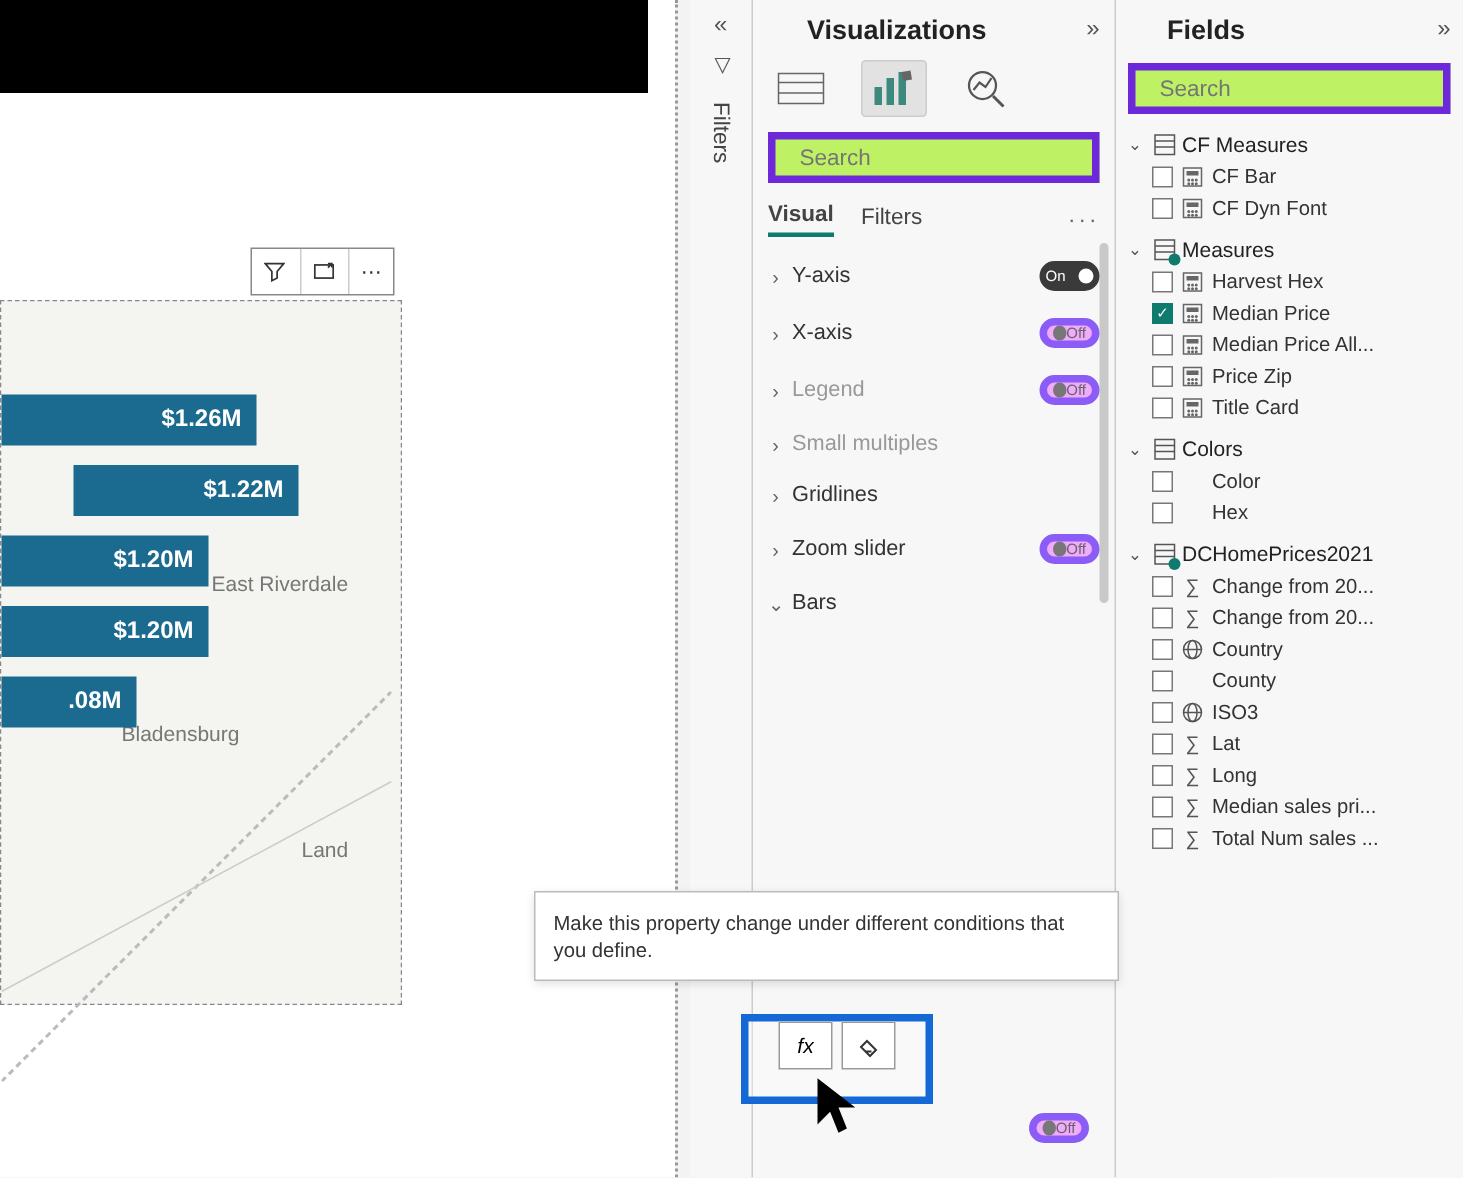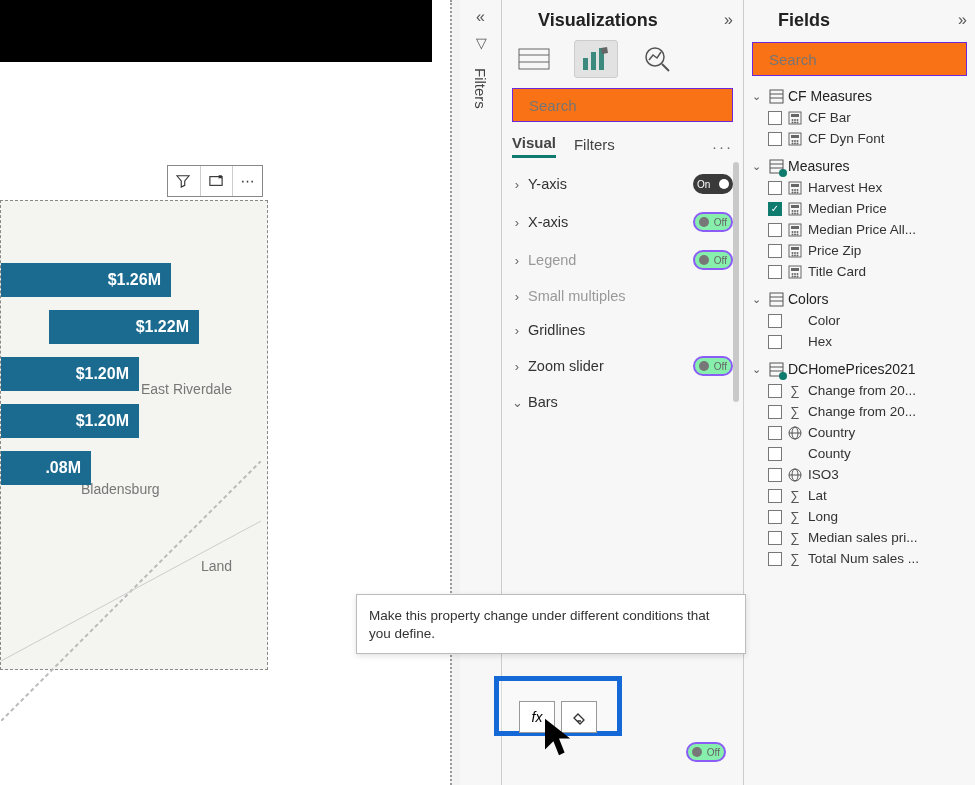--- a/index.html
+++ b/index.html
@@ -29,47 +29,47 @@
   .viz-pane { position: absolute; left: 502px; top: 0; width: 242px; height: 785px; background: #f7f7f7; border-right: 1px solid #ccc; padding: 6px 10px 0 10px; }
   .pane-header { display: flex; align-items: center; justify-content: space-between; height: 28px; }
   .pane-title { font-size: 18px; font-weight: 600; color: #222; margin-left: 26px; }
   .pane-expand { font-size: 16px; color: #555; }
   .sub-title { font-size: 14px; color: #444; margin-top: 2px; }
   .viz-tabs { display: flex; align-items: center; gap: 18px; margin-top: 6px; }
   .viz-tab-icon { width: 44px; height: 38px; display: flex; align-items: center; justify-content: center; border-radius: 3px; }
   .viz-tab-icon.active { background: #e2e2e2; border: 1px solid #ccc; }
   .svg-ico { display: block; }
 
-  .search-box { display: flex; align-items: center; border: 1px solid #6d28d9; background: #f97316; height: 34px; margin-top: 10px; padding: 0 8px; gap: 8px; }
+  .search-box { display: flex; align-items: center; border: 5px solid #6d28d9; background: #bef264; height: 34px; margin-top: 10px; padding: 0 8px; gap: 8px; }
   .search-box input { border: none; outline: none; font-size: 15px; flex: 1; background: transparent; }
   .mag { width: 16px; height: 16px; }
 
   .sub-tabs { display: flex; align-items: center; gap: 18px; margin-top: 12px; font-size: 15px; color: #444; }
   .sub-tab { padding-bottom: 4px; cursor: pointer; }
   .sub-tab.active { font-weight: 600; border-bottom: 3px solid #0f7a6e; }
   .sub-tabs .more { margin-left: auto; letter-spacing: 2px; color: #666; }
 
   .section-list { margin-top: 16px; display: flex; flex-direction: column; gap: 18px; position: relative; }
   .section-item { display: flex; align-items: center; justify-content: space-between; font-size: 14.5px; color: #333; }
   .section-item.disabled { color: #999; }
   .sec-left { display: flex; align-items: center; gap: 6px; }
   .chev { display: inline-block; width: 10px; text-align: center; color: #666; font-size: 13px; }
   .toggle { width: 40px; height: 20px; border-radius: 12px; background: #3a3a3a; position: relative; color: #fff; font-size: 10px; display: flex; align-items: center; padding: 0 4px; }
-  .toggle.off { background: #86efac; border: 2px solid #8b5cf6; color: #666; }
+  .toggle.off { background: #f0abfc; border: 5px solid #8b5cf6; color: #666; }
   .toggle .knob { width: 10px; height: 10px; border-radius: 50%; background: #fff; margin-left: auto; }
   .toggle.off .knob { background: #777; margin-left: 0; margin-right: auto; order: -1; }
   .toggle .tog-label { font-size: 10px; }
 
   .scroll-thumb { position: absolute; right: -6px; top: -12px; width: 6px; height: 240px; background: #c9c9c9; border-radius: 3px; }
 
   .tooltip { position: absolute; left: 356px; top: 594px; width: 390px; background: #fff; border: 1px solid #bbb; padding: 10px 12px; box-shadow: 0 2px 6px rgba(0,0,0,.12); z-index: 20; }
   .tooltip .tt-title { font-weight: 600; font-size: 14px; color: #222; }
   .tooltip .tt-body { font-size: 13.5px; color: #333; margin-top: 2px; line-height: 1.35; }
 
-  .fx-box { position: absolute; left: 494px; top: 676px; width: 128px; height: 60px; border: 5px solid #1569d6; z-index: 15; display: flex; align-items: flex-start; justify-content: center; gap: 6px; padding-top: 20px; background: rgba(255,255,255,0.3); }
+  .fx-box { position: absolute; left: 494px; top: 676px; width: 128px; height: 60px; border: 5px solid #1569d6; z-index: 15; display: flex; align-items: flex-start; justify-content: center; gap: 6px; padding-top: 0; background: rgba(255,255,255,0.3); }
   .fx-btn { width: 36px; height: 32px; border: 1px solid #999; background: #fff; display: flex; align-items: center; justify-content: center; font-size: 14px; font-style: italic; }
   .cursor { position: absolute; left: 542px; top: 716px; z-index: 30; }
   .showall-toggle { position: absolute; left: 686px; top: 742px; }
 
   
   .fields-pane { position: absolute; left: 744px; top: 0; width: 231px; height: 785px; background: #f7f7f7; padding: 6px 8px 0 8px; }
   .field-group { margin-top: 10px; }
   .field-group-header { display: flex; align-items: center; gap: 4px; font-size: 14px; color: #222; padding: 2px 0; }
   .fg-chev { font-size: 11px; color: #555; width: 12px; }
   .fg-icon { width: 16px; height: 16px; display: flex; align-items: center; justify-content: center; }

